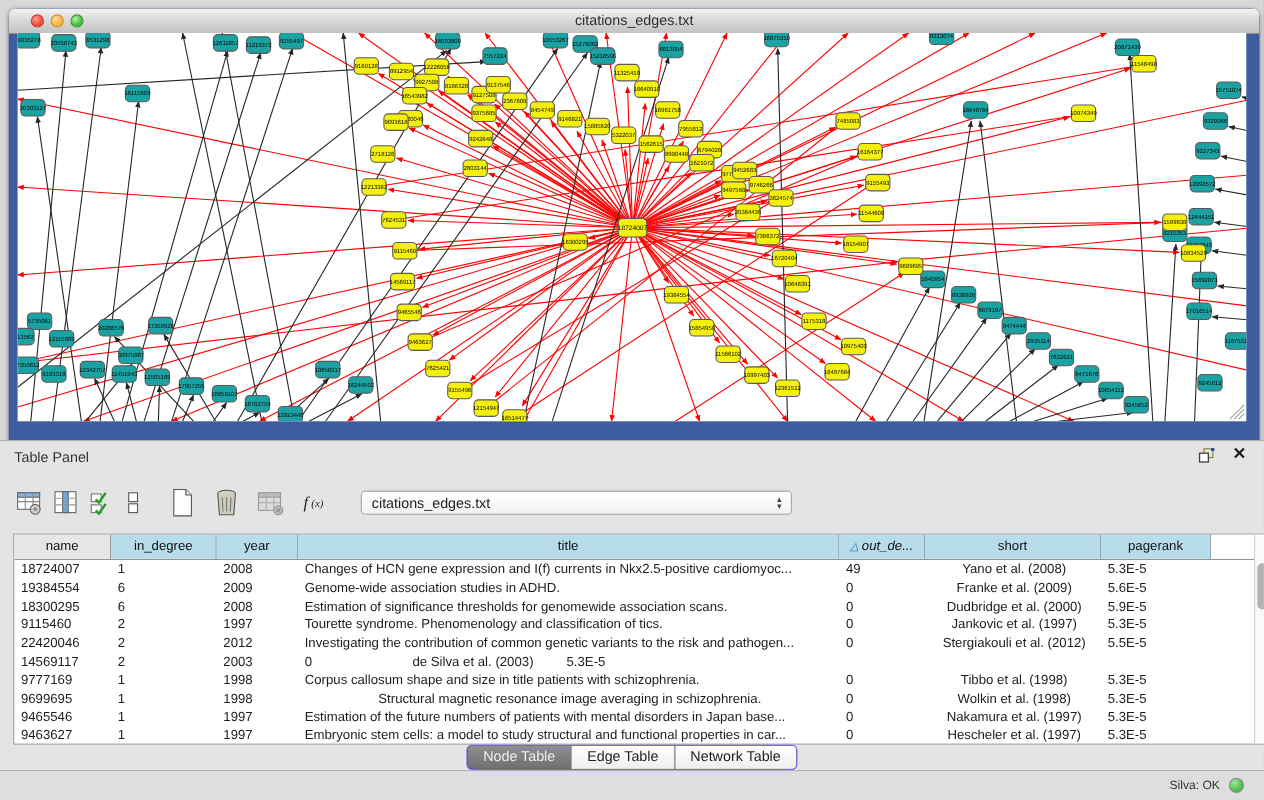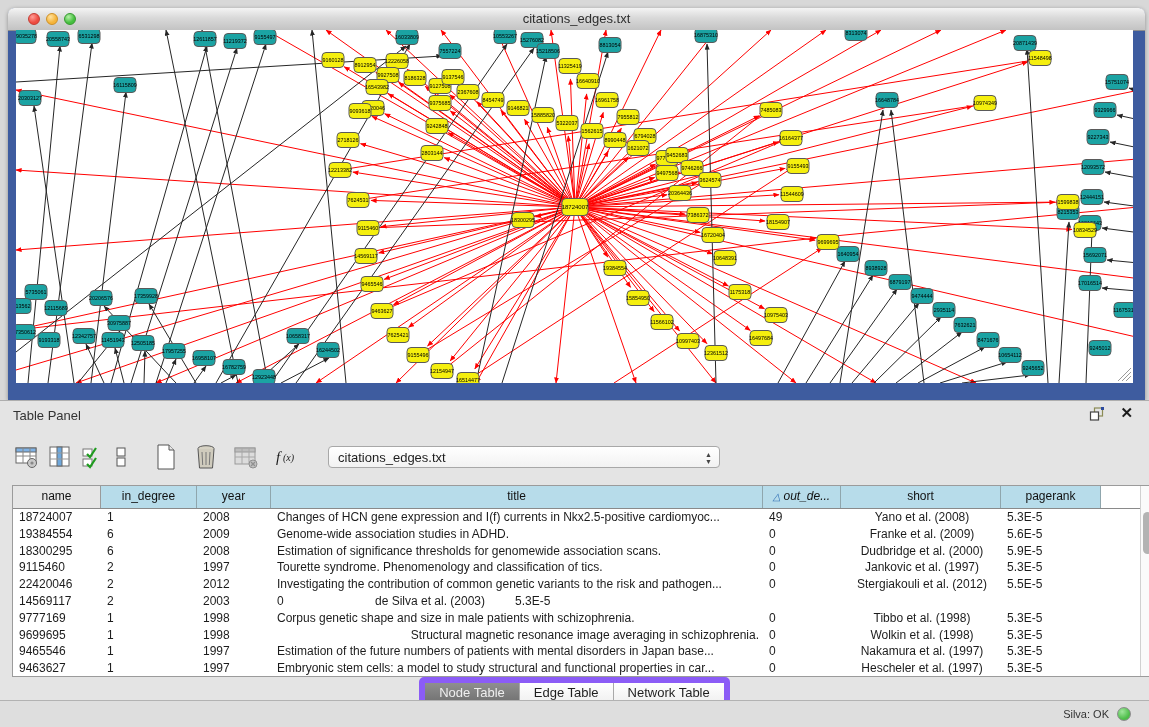--- a/index.html
+++ b/index.html
@@ -83,21 +83,21 @@
   .vscroll{
     position:absolute;top:0;right:0;width:13px;bottom:0;
     background:#fafafa;border-left:1px solid #d0d0d0;
   }
   .vthumb{position:absolute;left:1.5px;top:26px;width:9px;height:42px;border-radius:5px;background:#b3b3b3;}
   
   .tabs{
     position:absolute;left:0;right:0;top:276px;height:22px;text-align:center;
   }
   .seg{
-    display:inline-flex;border:6px solid #8b5cf6;border-radius:5px;overflow:hidden;
+    display:inline-flex;border:1px solid #8b5cf6;border-radius:5px;overflow:hidden;
     background:#0c4a6e;box-shadow:0 1px 0 rgba(255,255,255,.6);
   }
   .seg .tab{
     font-size:13px;color:#1e1e1e;padding:2px 14px 3px;line-height:16px;
     border-right:1px solid #a9a9a9;cursor:pointer;background:linear-gradient(#ffffff,#efefef);
   }
   .seg .tab:last-child{border-right:none;}
   .seg .tab.active{
     background:linear-gradient(#8f8f8f,#6f6f6f);color:#efefef;
   }
@@ -935,30 +935,30 @@
           <div class="td" style="width: 96px; flex: 0 0 96px; text-align: left;">2</div>
           <div class="td" style="width: 74px; flex: 0 0 74px; text-align: left;">2003</div>
           <div class="td" style="width: 78px; flex: 0 0 78px; text-align: left;">0</div>
           <div class="td" style="width: 160px; flex: 0 0 160px; text-align: center;">de Silva et al. (2003)</div>
           <div class="td" style="width: 100px; flex: 0 0 100px; text-align: left;">5.3E-5</div>
         </div>
         <div class="trow">
           <div class="td" style="width: 88px; flex: 0 0 88px; text-align: left;">9777169</div>
           <div class="td" style="width: 96px; flex: 0 0 96px; text-align: left;">1</div>
           <div class="td" style="width: 74px; flex: 0 0 74px; text-align: left;">1998</div>
-          <div class="td" style="width: 492px; flex: 0 0 492px; text-align: left;">Corpus genetic shape and size in male patients with schizophrenia.</div>
+          <div class="td" style="width: 492px; flex: 0 0 492px; text-align: left;">Corpus callosum shape and size in title patients with schizophrenia.</div>
           <div class="td" style="width: 78px; flex: 0 0 78px; text-align: left;">0</div>
           <div class="td" style="width: 160px; flex: 0 0 160px; text-align: center;">Tibbo et al. (1998)</div>
           <div class="td" style="width: 100px; flex: 0 0 100px; text-align: left;">5.3E-5</div>
         </div>
         <div class="trow">
           <div class="td" style="width: 88px; flex: 0 0 88px; text-align: left;">9699695</div>
           <div class="td" style="width: 96px; flex: 0 0 96px; text-align: left;">1</div>
           <div class="td" style="width: 74px; flex: 0 0 74px; text-align: left;">1998</div>
-          <div class="td" style="width: 492px; flex: 0 0 492px; text-align: right;">Structural magnetic resonance image averaging in schizophrenia.</div>
+          <div class="td" style="width: 492px; flex: 0 0 492px; text-align: center;">Structural magnetic resonance image averaging in schizophrenia.</div>
           <div class="td" style="width: 78px; flex: 0 0 78px; text-align: left;">0</div>
           <div class="td" style="width: 160px; flex: 0 0 160px; text-align: center;">Wolkin et al. (1998)</div>
           <div class="td" style="width: 100px; flex: 0 0 100px; text-align: left;">5.3E-5</div>
         </div>
         <div class="trow">
           <div class="td" style="width: 88px; flex: 0 0 88px; text-align: left;">9465546</div>
           <div class="td" style="width: 96px; flex: 0 0 96px; text-align: left;">1</div>
           <div class="td" style="width: 74px; flex: 0 0 74px; text-align: left;">1997</div>
           <div class="td" style="width: 492px; flex: 0 0 492px; text-align: left;">Estimation of the future numbers of patients with mental disorders in Japan base...</div>
           <div class="td" style="width: 78px; flex: 0 0 78px; text-align: left;">0</div>

